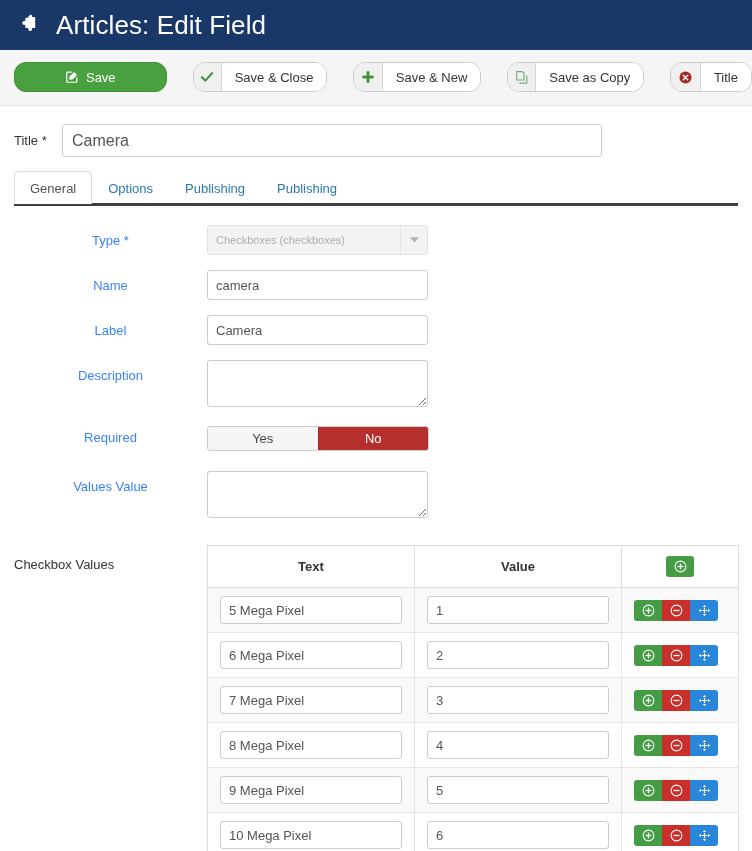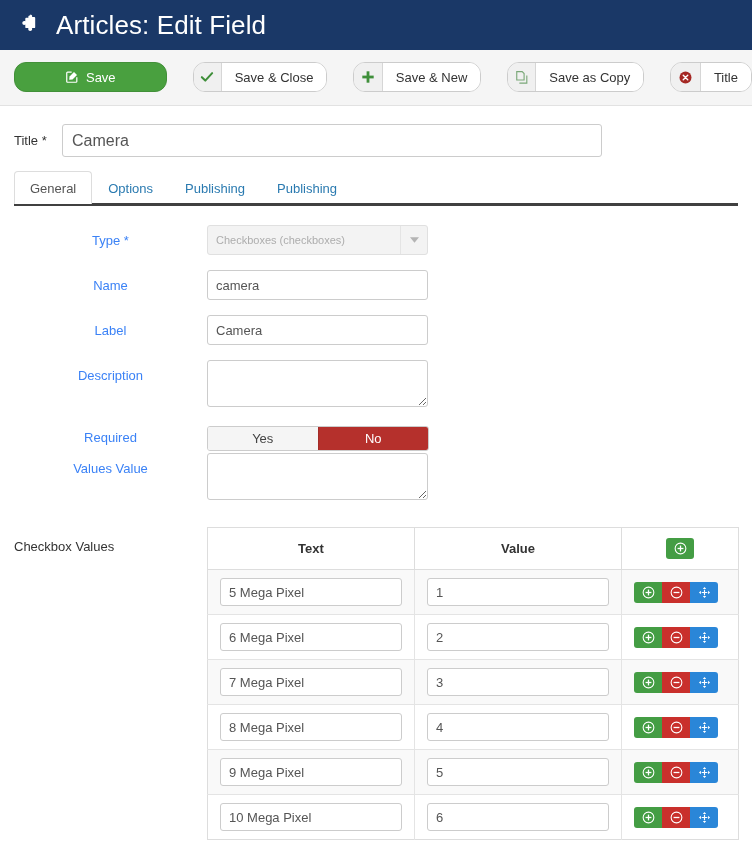--- a/index.html
+++ b/index.html
@@ -376,21 +376,21 @@
       </div>
     </div>
 
     <div class="frow">
       <div class="flabel">Description</div>
       <div class="fctl">
         <textarea class="ta" placeholder="" style=""></textarea>
       </div>
     </div>
 
-    <div class="frow" style="margin-bottom:2px;">
+    <div class="frow" style="margin-bottom:20px;">
       <div class="flabel" style="padding-top:4px;">Required</div>
       <div class="fctl">
         <div class="toggle">
           <div class="tg off">Yes</div>
           <div class="tg on">No</div>
         </div>
       </div>
     </div>
 
     <div class="frow" style="margin-bottom:23px;">

